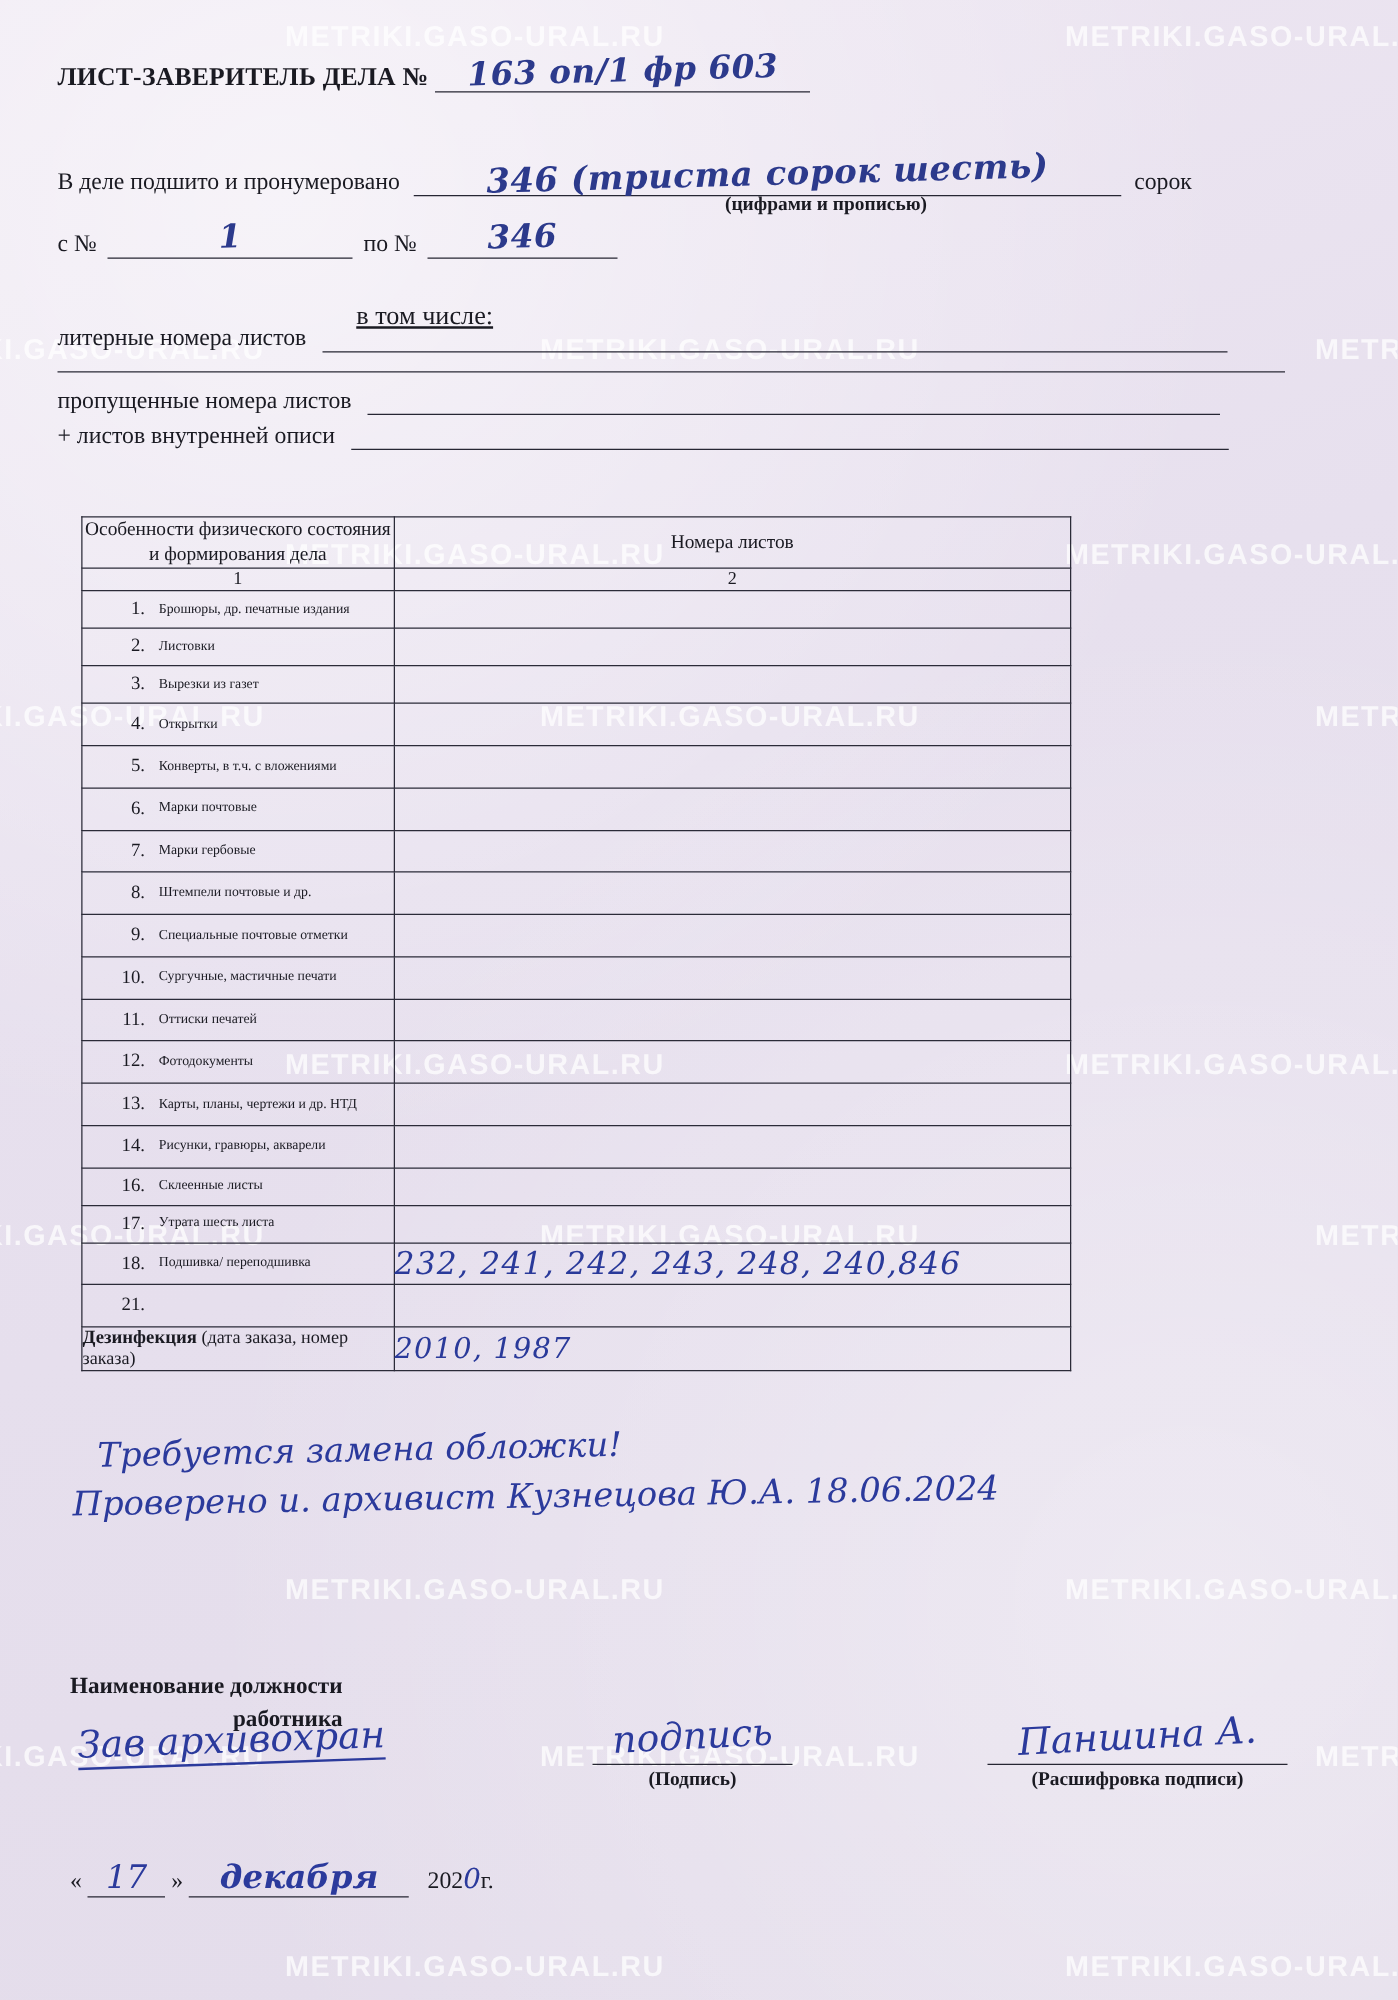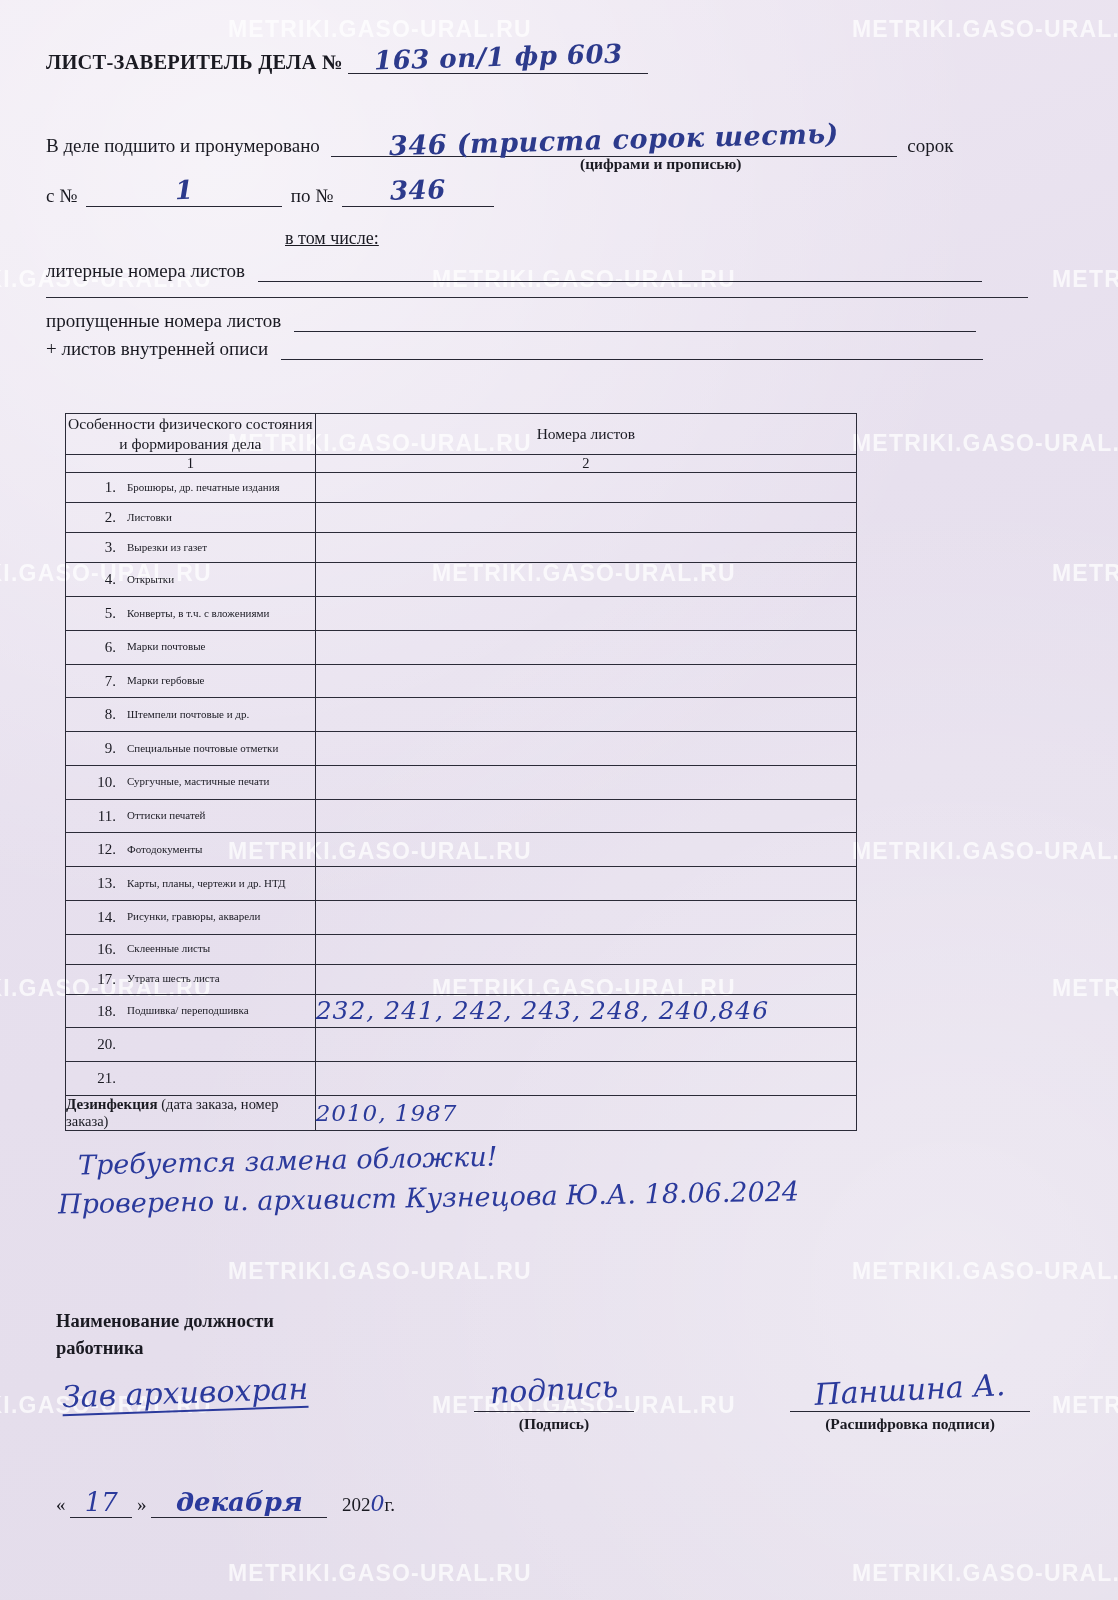--- a/index.html
+++ b/index.html
@@ -83,22 +83,22 @@
   .line2 {
     position: absolute;
     left: 46px;
     top: 175px;
     font-size: 19px;
     white-space: nowrap;
   }
   .vtomchisle {
     position: absolute;
     left: 285px;
-    top: 228px;
-    font-size: 18px;
+    top: 240px;
+    font-size: 21px;
     text-decoration: underline;
   }
   .row-lit {
     position: absolute;
     left: 46px;
     top: 260px;
     font-size: 19px;
     white-space: nowrap;
   }
   .rule-full {
@@ -201,24 +201,25 @@
     font-size: 27px;
     color: #2b3a9c;
     font-family: "DejaVu Serif", serif;
     font-style: italic;
     transform: rotate(-1deg);
     white-space: nowrap;
   }
   .pos-label {
     position: absolute;
     left: 56px;
-    top: 1308px;
+    top: 1336px;
     font-size: 18.5px;
     font-weight: bold;
     line-height: 1.45;
+    text-align: right;
   }
   .sig-hand {
     position: absolute;
     left: 62px;
     top: 1375px;
     font-size: 30px;
     color: #2b3a9c;
     font-family: "DejaVu Serif", serif;
     font-style: italic;
     transform: rotate(-2deg);
@@ -510,29 +511,20 @@
               <div class="item">
                 <span class="num">18.</span>
                 <span class="lbl">Подшивка/ переподшивка</span>
               </div>
             </td>
             <td class="c2 hw-cell">232, 241, 242, 243, 248, 240,846</td>
           </tr>
           <tr class="tall">
             <td class="c1">
               <div class="item">
-                <span class="num">20.</span>
-                <span class="lbl"></span>
-              </div>
-            </td>
-            <td class="c2 hw-cell">&nbsp;</td>
-          </tr>
-          <tr class="tall">
-            <td class="c1">
-              <div class="item">
                 <span class="num">21.</span>
                 <span class="lbl"></span>
               </div>
             </td>
             <td class="c2 hw-cell">&nbsp;</td>
           </tr>
           <tr>
             <td class="c1 dez"><b>Дезинфекция</b> (дата заказа, номер заказа)</td>
             <td class="c2 hw-cell small">2010, 1987</td>
           </tr>

